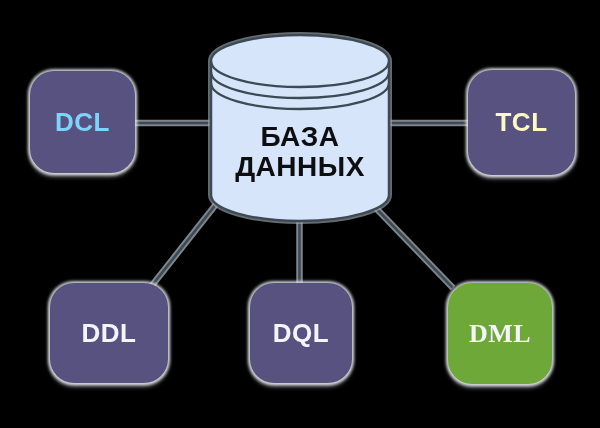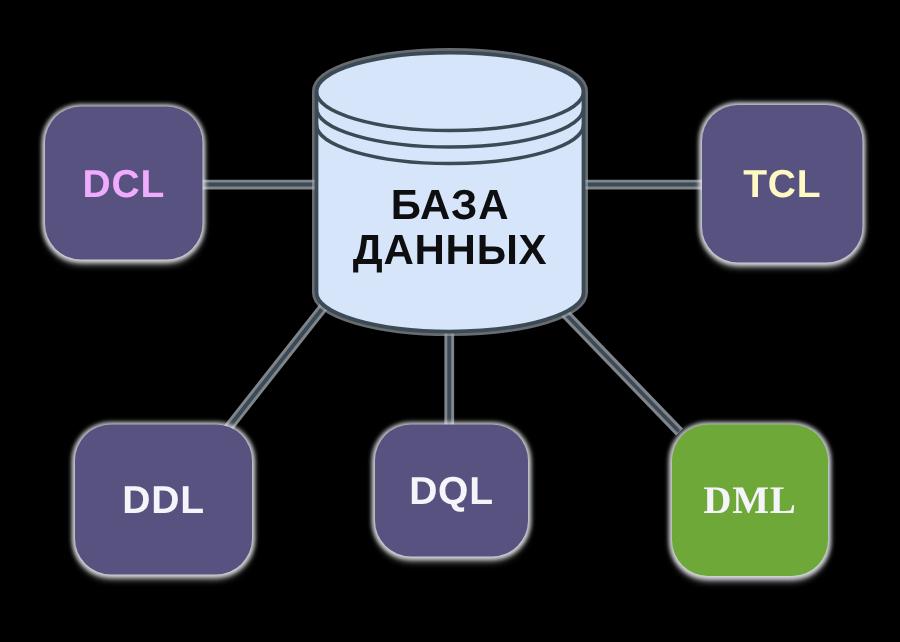--- a/index.html
+++ b/index.html
@@ -56,21 +56,21 @@
     box-shadow: 0 0 3px 1.5px rgba(232,234,238,0.85), 0 3px 5px rgba(232,234,238,0.65);
   }
   .node-label {
     font-size: 26px;
     font-weight: 600;
     letter-spacing: 0.5px;
   }
   .node-dcl { left: 30px;  top: 71px;  width: 105px; height: 102px; }
   .node-tcl { left: 468px; top: 70px;  width: 107px; height: 105px; }
   .node-ddl { left: 50px;  top: 283px; width: 118px; height: 100px; }
-  .node-dql { left: 250px; top: 283px; width: 102px; height: 88px; }
+  .node-dql { left: 250px; top: 283px; width: 102px; height: 100px; }
   .node-dml { left: 448px; top: 283px; width: 104px; height: 101px; font-family: Liberation Serif, serif; }
   .db-label {
     position: absolute;
     z-index: 2;
     left: 220px;
     top: 122px;
     width: 160px;
     text-align: center;
     font-size: 28px;
     line-height: 30px;
@@ -111,21 +111,21 @@
       <path class="cyl-body" d="M211,61 A89,26 0 0 1 389,61 L389,195 A89,26 0 0 1 211,195 Z" style="fill: rgb(214, 229, 249); stroke: rgb(60, 74, 86);"></path>
       <path class="cyl-rim" d="M211,61 A89,26 0 0 0 389,61" style="stroke: rgb(60, 74, 86);"></path>
       <path class="cyl-rim" d="M211,72 A89,26 0 0 0 389,72" style="stroke: rgb(60, 74, 86);"></path>
       <path class="cyl-rim" d="M211,83 A89,26 0 0 0 389,83" style="stroke: rgb(60, 74, 86);"></path>
     </g>
   </svg>
 
   <div class="db-label" style="color: rgb(14, 14, 16);">БАЗА ДАННЫХ</div>
 
   <div class="node node-dcl" style="background-color: rgb(87, 82, 127);">
-    <span class="node-label" style="color: #f0abfc;">DCL</span>
+    <span class="node-label" style="color: #7dd3fc;">DCL</span>
   </div>
 
   <div class="node node-tcl" style="background-color: rgb(87, 82, 127);">
     <span class="node-label" style="color: #fef9c3;">TCL</span>
   </div>
 
   <div class="node node-ddl" style="background-color: rgb(87, 82, 127);">
     <span class="node-label" style="color: rgb(245, 244, 250);">DDL</span>
   </div>
 

